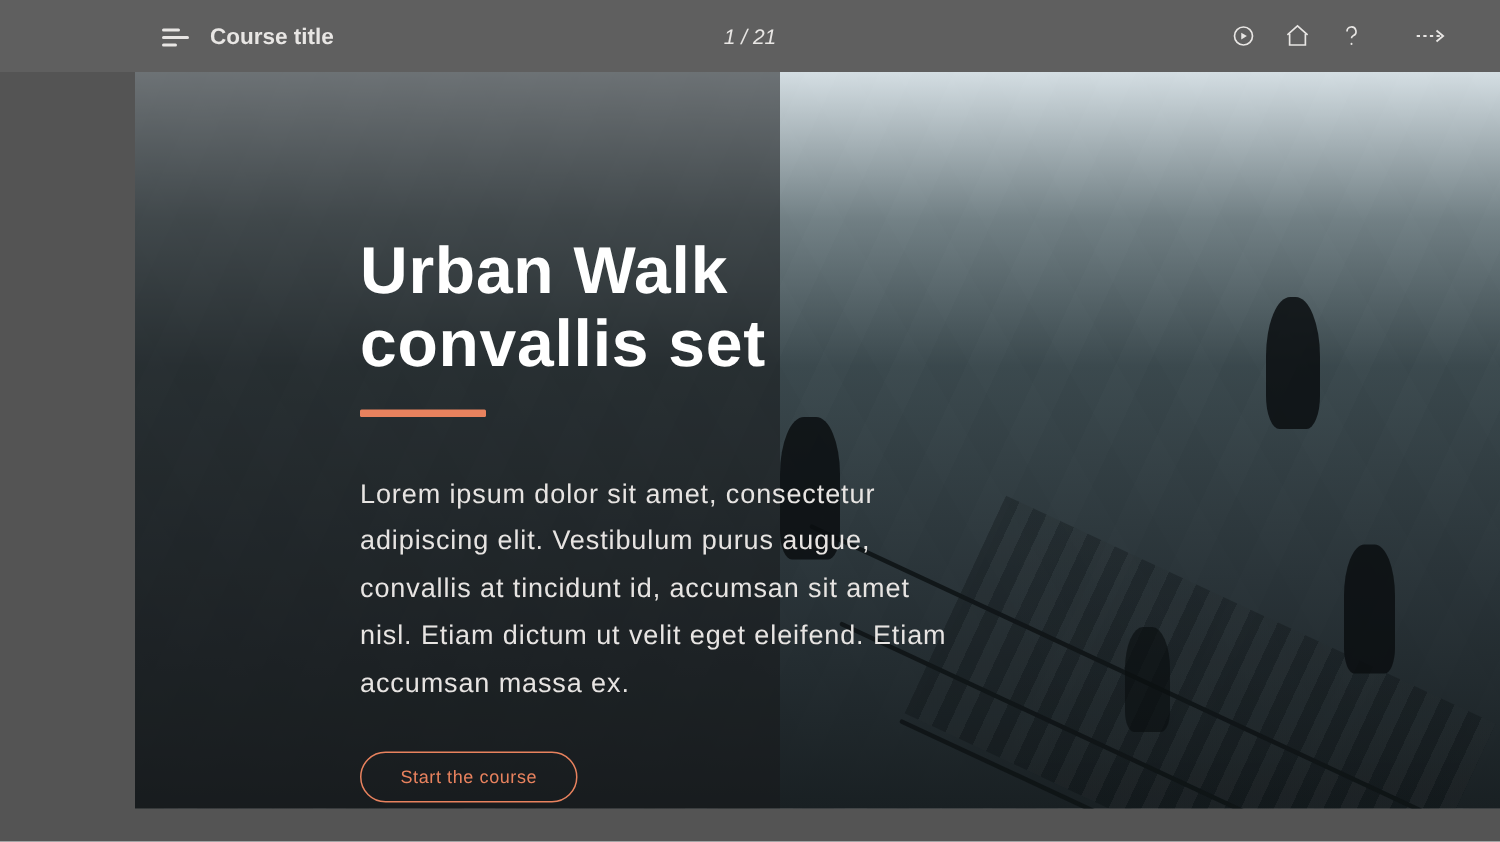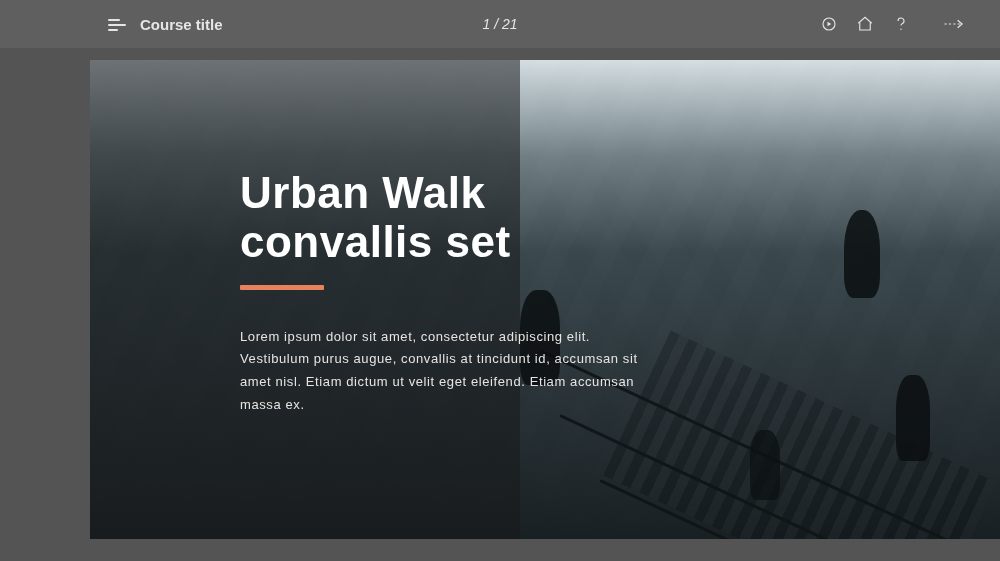--- a/index.html
+++ b/index.html
@@ -82,21 +82,20 @@
     }
     .nav-next svg { width: 22px; height: 14px; stroke: #e8e6e4; fill: none; stroke-width: 1.7; }
 
     .stage {
       position: absolute;
       top: 48px;
       left: 90px;
       right: 0;
       bottom: 22px;
       overflow: hidden;
-      margin-top: 12px;
     }
     .bg {
       position: absolute;
       inset: 0;
       background:
         linear-gradient(180deg, rgba(220,230,235,0.95) 0%, rgba(120,135,140,0.9) 20%, rgba(60,75,80,0.85) 40%, rgba(40,50,55,0.92) 70%, rgba(25,32,35,1) 100%),
         repeating-linear-gradient(115deg, rgba(255,255,255,0.05) 0 20px, rgba(0,0,0,0.08) 20px 45px),
         repeating-linear-gradient(60deg, rgba(0,0,0,0.15) 0 25px, rgba(50,60,60,0.05) 25px 55px);
       background-color: #3b4448;
     }
@@ -161,21 +160,21 @@
     }
     .underline {
       width: 84px;
       height: 5px;
       background: #e8825e;
       margin-top: 18px;
       border-radius: 1px;
     }
     .body {
       margin-top: 36px;
-      font-size: 13px;
+      font-size: 18px;
       line-height: 1.75;
       color: #e7e4e2;
       letter-spacing: 0.6px;
       font-weight: 400;
       max-width: 400px;
     }
     .cta {
       margin-top: 30px;
       display: inline-flex;
       align-items: center;
@@ -250,16 +249,17 @@
 
     <div class="overlay-panel"></div>
 
     <div class="content">
       <div class="title">
         <span>Urban Walk</span><br>
         <span>convallis set</span>
       </div>
       <div class="underline"></div>
       <div class="body">Lorem ipsum dolor sit amet, consectetur adipiscing elit. Vestibulum purus augue, convallis at tincidunt id, accumsan sit amet nisl. Etiam dictum ut velit eget eleifend. Etiam accumsan massa ex.</div>
+      <button class="cta">Start the course</button>
     </div>
   </div>
 
 </div>
 
 </body></html>

